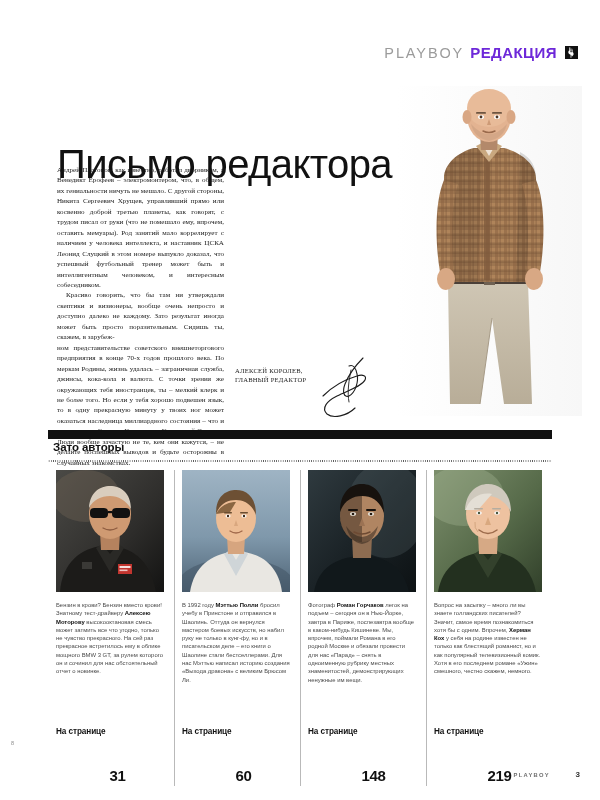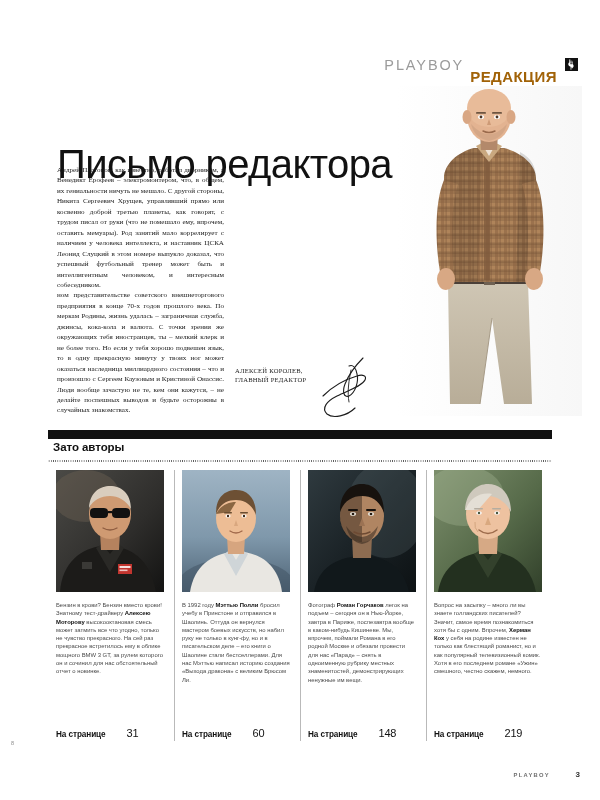--- a/index.html
+++ b/index.html
@@ -37,23 +37,22 @@
   }
   .masthead-playboy {
     font-size: 14.5px;
     font-weight: 400;
     color: #9b9b9b;
     letter-spacing: 0.13em;
   }
   .masthead-section {
     font-size: 15px;
     font-weight: bold;
-    color: #a16207;
+    color: #6d28d9;
     letter-spacing: 0.03em;
-    margin-top: 24px;
   }
   .bunny-badge {
     width: 13px;
     height: 13px;
     background: #111;
     display: inline-flex;
     align-items: center;
     justify-content: center;
     margin-left: 2px;
   }
@@ -206,43 +205,44 @@
     top: 727px;
     width: 504px;
     display: flex;
   }
   .page-ref {
     width: 126px;
     box-sizing: border-box;
     padding-left: 8px;
     position: relative;
     display: flex;
-    align-items: flex-end;
-    gap: 21px;
+    align-items: flex-start;
+    gap: 4px;
   }
   .page-ref + .page-ref::before {
     content: "";
     position: absolute;
     left: 0;
     top: -4px;
     bottom: -2px;
     width: 1px;
     background: #b9b9b9;
   }
   .page-ref-label {
     font-size: 8.2px;
     font-weight: bold;
     color: #111;
     letter-spacing: -0.01em;
   }
   .page-ref-number {
-    font-size: 11px;
-    font-weight: normal;
+    font-size: 15px;
+    font-weight: bold;
     color: #111;
     letter-spacing: -0.02em;
+    margin-top: 40px;
   }
 
   
   .folio-left {
     position: absolute;
     left: 11px;
     top: 740px;
     font-size: 5.5px;
     color: #8d8d8d;
   }
@@ -350,20 +350,21 @@
 
       <path d="M75 38 Q93 58 111 38 Q108 52 93 55 Q78 52 75 38Z" fill="#00000010"></path>
     </svg>
   </div>
 
   <h1 class="article-title">Письмо редактора</h1>
 
   <div class="body-columns">
     <div class="body-col">
       <p>Андрей Платонов, как известно, работал дворником, а Венедикт Ерофеев – электромонтером, что, в общем, их гениальности ничуть не мешало. С другой стороны, Никита Сергеевич Хрущев, управлявший прямо или косвенно доброй третью планеты, как говорят, с трудом писал от руки (что не помешало ему, впрочем, оставить мемуары). Род занятий мало коррелирует с наличием у человека интеллекта, и наставник ЦСКА Леонид Слуцкий в этом номере выпукло доказал, что успешный футбольный тренер может быть и интеллигентным человеком, и интересным собеседником.</p>
+      <p>Красиво говорить, что бы там ни утверждали скептики и визионеры, вообще очень непросто и доступно далеко не каждому. Зато результат иногда может быть просто поразительным. Сидишь ты, скажем, в зарубеж-</p>
     </div>
     <div class="body-col">
       <p>ном представительстве советского внешнеторгового предприятия в конце 70-х годов прошлого века. По меркам Родины, жизнь удалась – заграничная служба, джинсы, кока-кола и валюта. С точки зрения же окружающих тебя иностранцев, ты – мелкий клерк и не более того. Но если у тебя хорошо подвешен язык, то в одну прекрасную минуту у твоих ног может оказаться наследница миллиардного состояния – что и произошло с Сергеем Каузовым и Кристиной Онассис. Люди вообще зачастую не те, кем они кажутся, – не делайте поспешных выводов и будьте осторожны в случайных знакомствах.</p>
     </div>
   </div>
 
   <div class="sign-block">
     <div class="sign-name">АЛЕКСЕЙ КОРОЛЕВ,
 ГЛАВНЫЙ РЕДАКТОР</div>
   </div>

